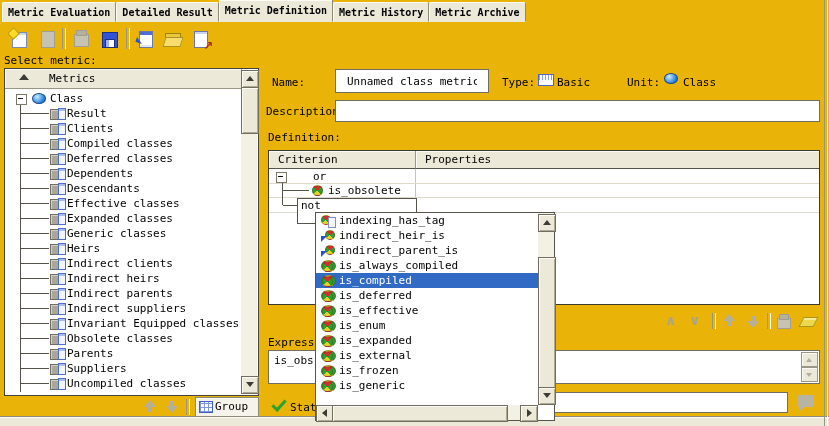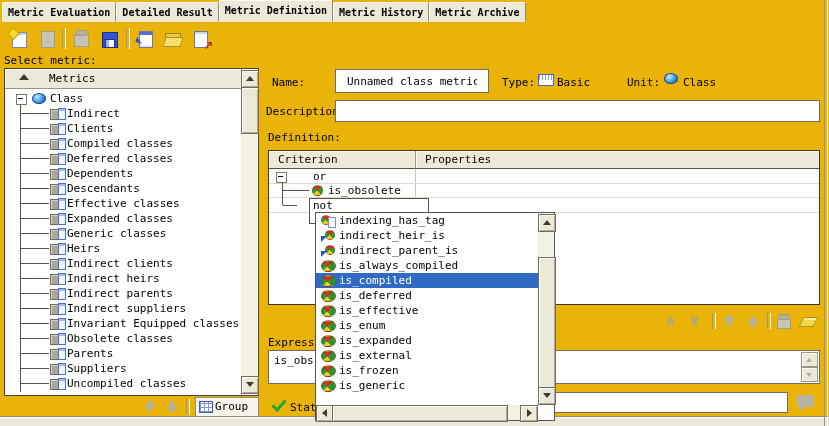--- a/index.html
+++ b/index.html
@@ -128,21 +128,21 @@
   .gc2{left:147px;right:0;}
   .gdiv{position:absolute;left:146px;top:18px;height:43px;border-left:1px solid #c9c5b5;}
   .growsep{position:absolute;left:0;right:0;border-top:1px solid #dedacb;}
   .gvline{position:absolute;left:13px;top:32px;height:22px;border-left:1px solid #55534a;}
   .gstub{position:absolute;border-top:1px solid #55534a;}
   [data-name="or-operator-icon"]{position:absolute;color:#2438c8;font-family:"DejaVu Sans",sans-serif;
      font-weight:bold;font-size:12px;line-height:12px;transform:scaleX(1.35);}
   [data-name="criterion-pie-icon"],
   .pie{position:absolute;width:11px;height:11px;border-radius:50%;box-sizing:border-box;border:1px solid rgba(60,60,40,.4);
      background:conic-gradient(from -50deg,#d23028 0 95deg,#2f9e2f 95deg 185deg,#e6d224 185deg 285deg,#2f9e2f 285deg 360deg);}
-  .gedit{position:absolute;left:40px;top:47px;width:120px;height:26px;background:#fff;border:1px solid #55534a;line-height:13px;padding-left:3px;box-sizing:border-box;}
+  .gedit{position:absolute;left:28px;top:47px;width:120px;height:26px;background:#fff;border:1px solid #55534a;line-height:13px;padding-left:3px;box-sizing:border-box;}
 
   
   .ctb .cbtn{position:absolute;top:312px;width:20px;height:18px;}
   .ctb .cbtn:nth-of-type(1){left:663px;} .ctb .cbtn:nth-of-type(2){left:687px;}
   .ctb .cbtn:nth-of-type(3){left:720px;} .ctb .cbtn:nth-of-type(4){left:744px;}
   .ctb .cbtn:nth-of-type(5){left:775px;} .ctb .cbtn:nth-of-type(6){left:798px;}
   [data-name="and-operator-icon"]::before{content:'∧';position:absolute;left:2px;top:0;color:#a8a494;
      font-family:"DejaVu Sans",sans-serif;font-weight:bold;font-size:14px;line-height:16px;}
   [data-name="or-operator-gray-icon"]::before{content:'∨';position:absolute;left:2px;top:0;color:#a8a494;
      font-family:"DejaVu Sans",sans-serif;font-weight:bold;font-size:14px;line-height:16px;}
@@ -267,21 +267,21 @@
     <div class="titems" data-name="metric-tree-items">
       <div class="trow root" data-name="tree-item-class-unit">
         <span class="minusbox" data-name="collapse-icon"></span>
         <span data-name="class-unit-icon"></span>
         <span class="tlabel">Class</span>
       </div>
       <div style="position:relative;">
 
           <div class="trow" data-name="metric-tree-item">
             <span data-name="metric-icon"></span>
-            <span class="tlabel">Indirect</span>
+            <span class="tlabel">Result</span>
           </div>
 
           <div class="trow" data-name="metric-tree-item">
             <span data-name="metric-icon"></span>
             <span class="tlabel">Clients</span>
           </div>
 
           <div class="trow" data-name="metric-tree-item">
             <span data-name="metric-icon"></span>
             <span class="tlabel">Compiled classes</span>

